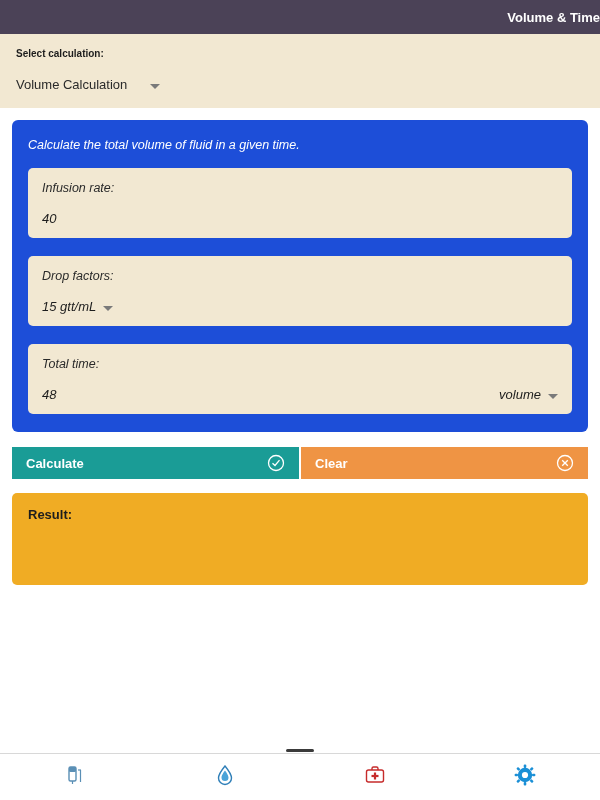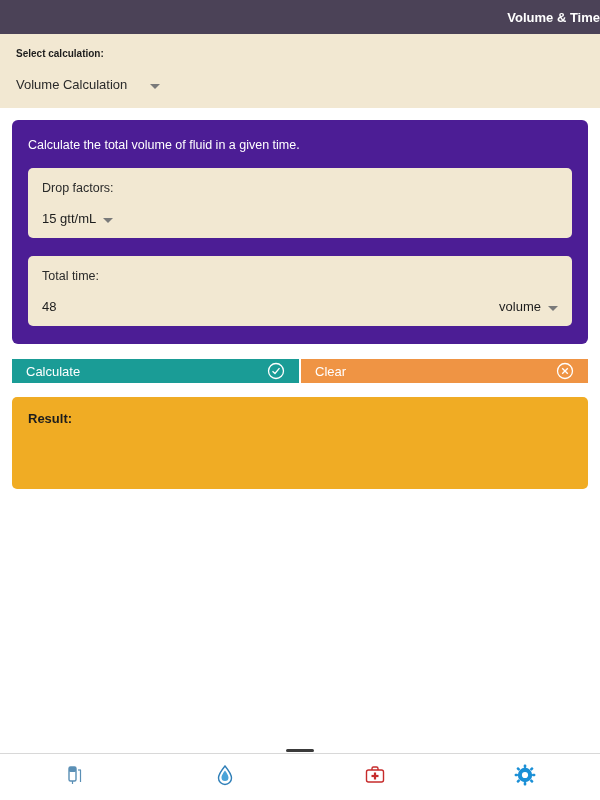--- a/index.html
+++ b/index.html
@@ -68,25 +68,26 @@
 
   
   .body-area {
     background: #ffffff;
     flex: 1 1 auto;
     padding: 0 12px;
     box-sizing: border-box;
   }
 
   .card {
-    background: #4c1d95;
+    background: #1d4ed8;
     border-radius: 6px;
     margin-top: 12px;
     padding: 14px 14px 16px 14px;
     box-sizing: border-box;
+    font-style: italic;
   }
   .card-desc {
     color: #ffffff;
     font-size: 12.5px;
     margin: 4px 2px 16px 2px;
   }
   .field {
     background: #f2e8d2;
     border-radius: 5px;
     margin: 0 2px 18px 2px;
@@ -121,30 +122,31 @@
 
   
   .button-row {
     display: flex;
     gap: 2px;
     margin-top: 15px;
     padding: 0 0px;
   }
   .btn {
     flex: 1 1 50%;
-    height: 24px;
+    height: 32px;
     display: flex;
     align-items: center;
     justify-content: space-between;
     padding: 0 14px;
     box-sizing: border-box;
     color: #ffffff;
     font-size: 13px;
     border: none;
     font-family: "Liberation Sans", sans-serif;
+    font-weight: bold;
   }
   .btn-calculate { background: #1a9c96; }
   .btn-clear { background: #ef9444; }
   .btn-icon { display: flex; align-items: center; }
 
   
   .result-card {
     background: #f0ac24;
     border-radius: 5px;
     margin: 14px 0 0 0;
@@ -211,20 +213,26 @@
       <span>Volume Calculation</span>
       <span class="caret"></span>
     </div>
   </div>
 
   <div class="body-area">
 
     <div class="card">
       <div class="card-desc">Calculate the total volume of fluid in a given time.</div>
 
+      <div class="field">
+        <div class="field-label">Infusion rate:</div>
+        <div class="field-value-row">
+          <span class="field-value">40</span>
+        </div>
+      </div>
 
       <div class="field">
         <div class="field-label">Drop factors:</div>
         <div class="field-value-row">
           <span class="inline-dd">
             <span>15 gtt/mL</span>
             <span class="caret"></span>
           </span>
         </div>
       </div>

